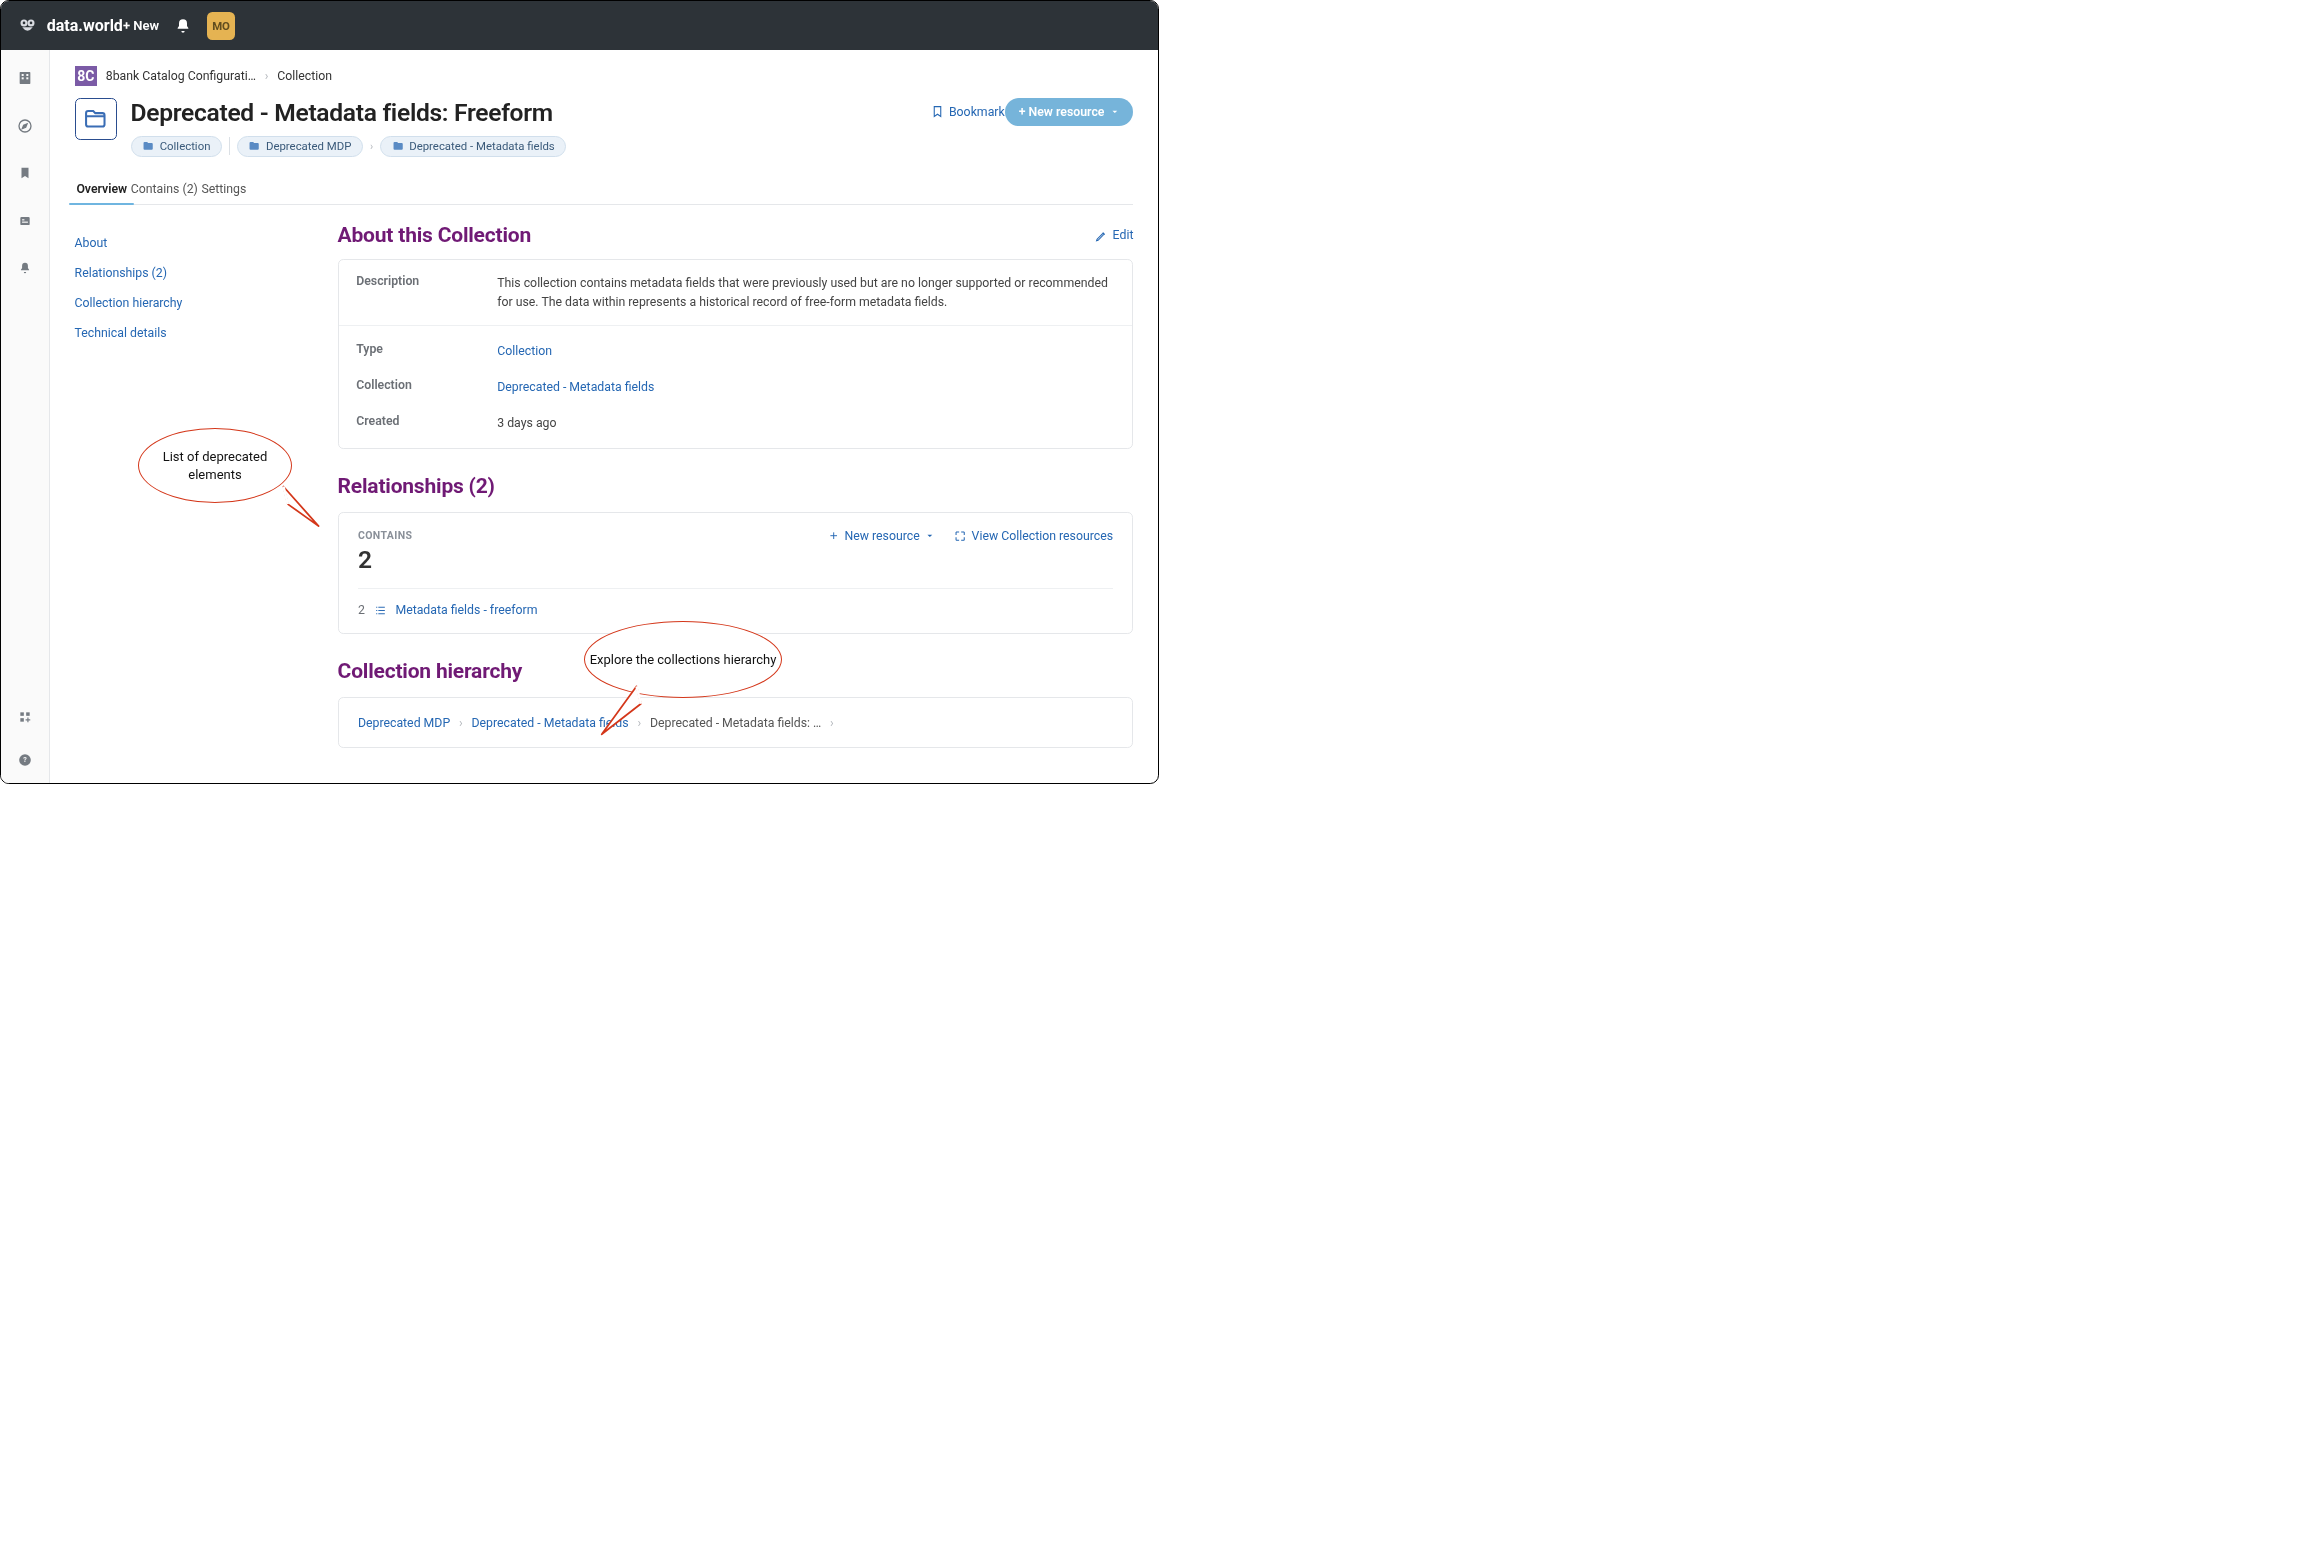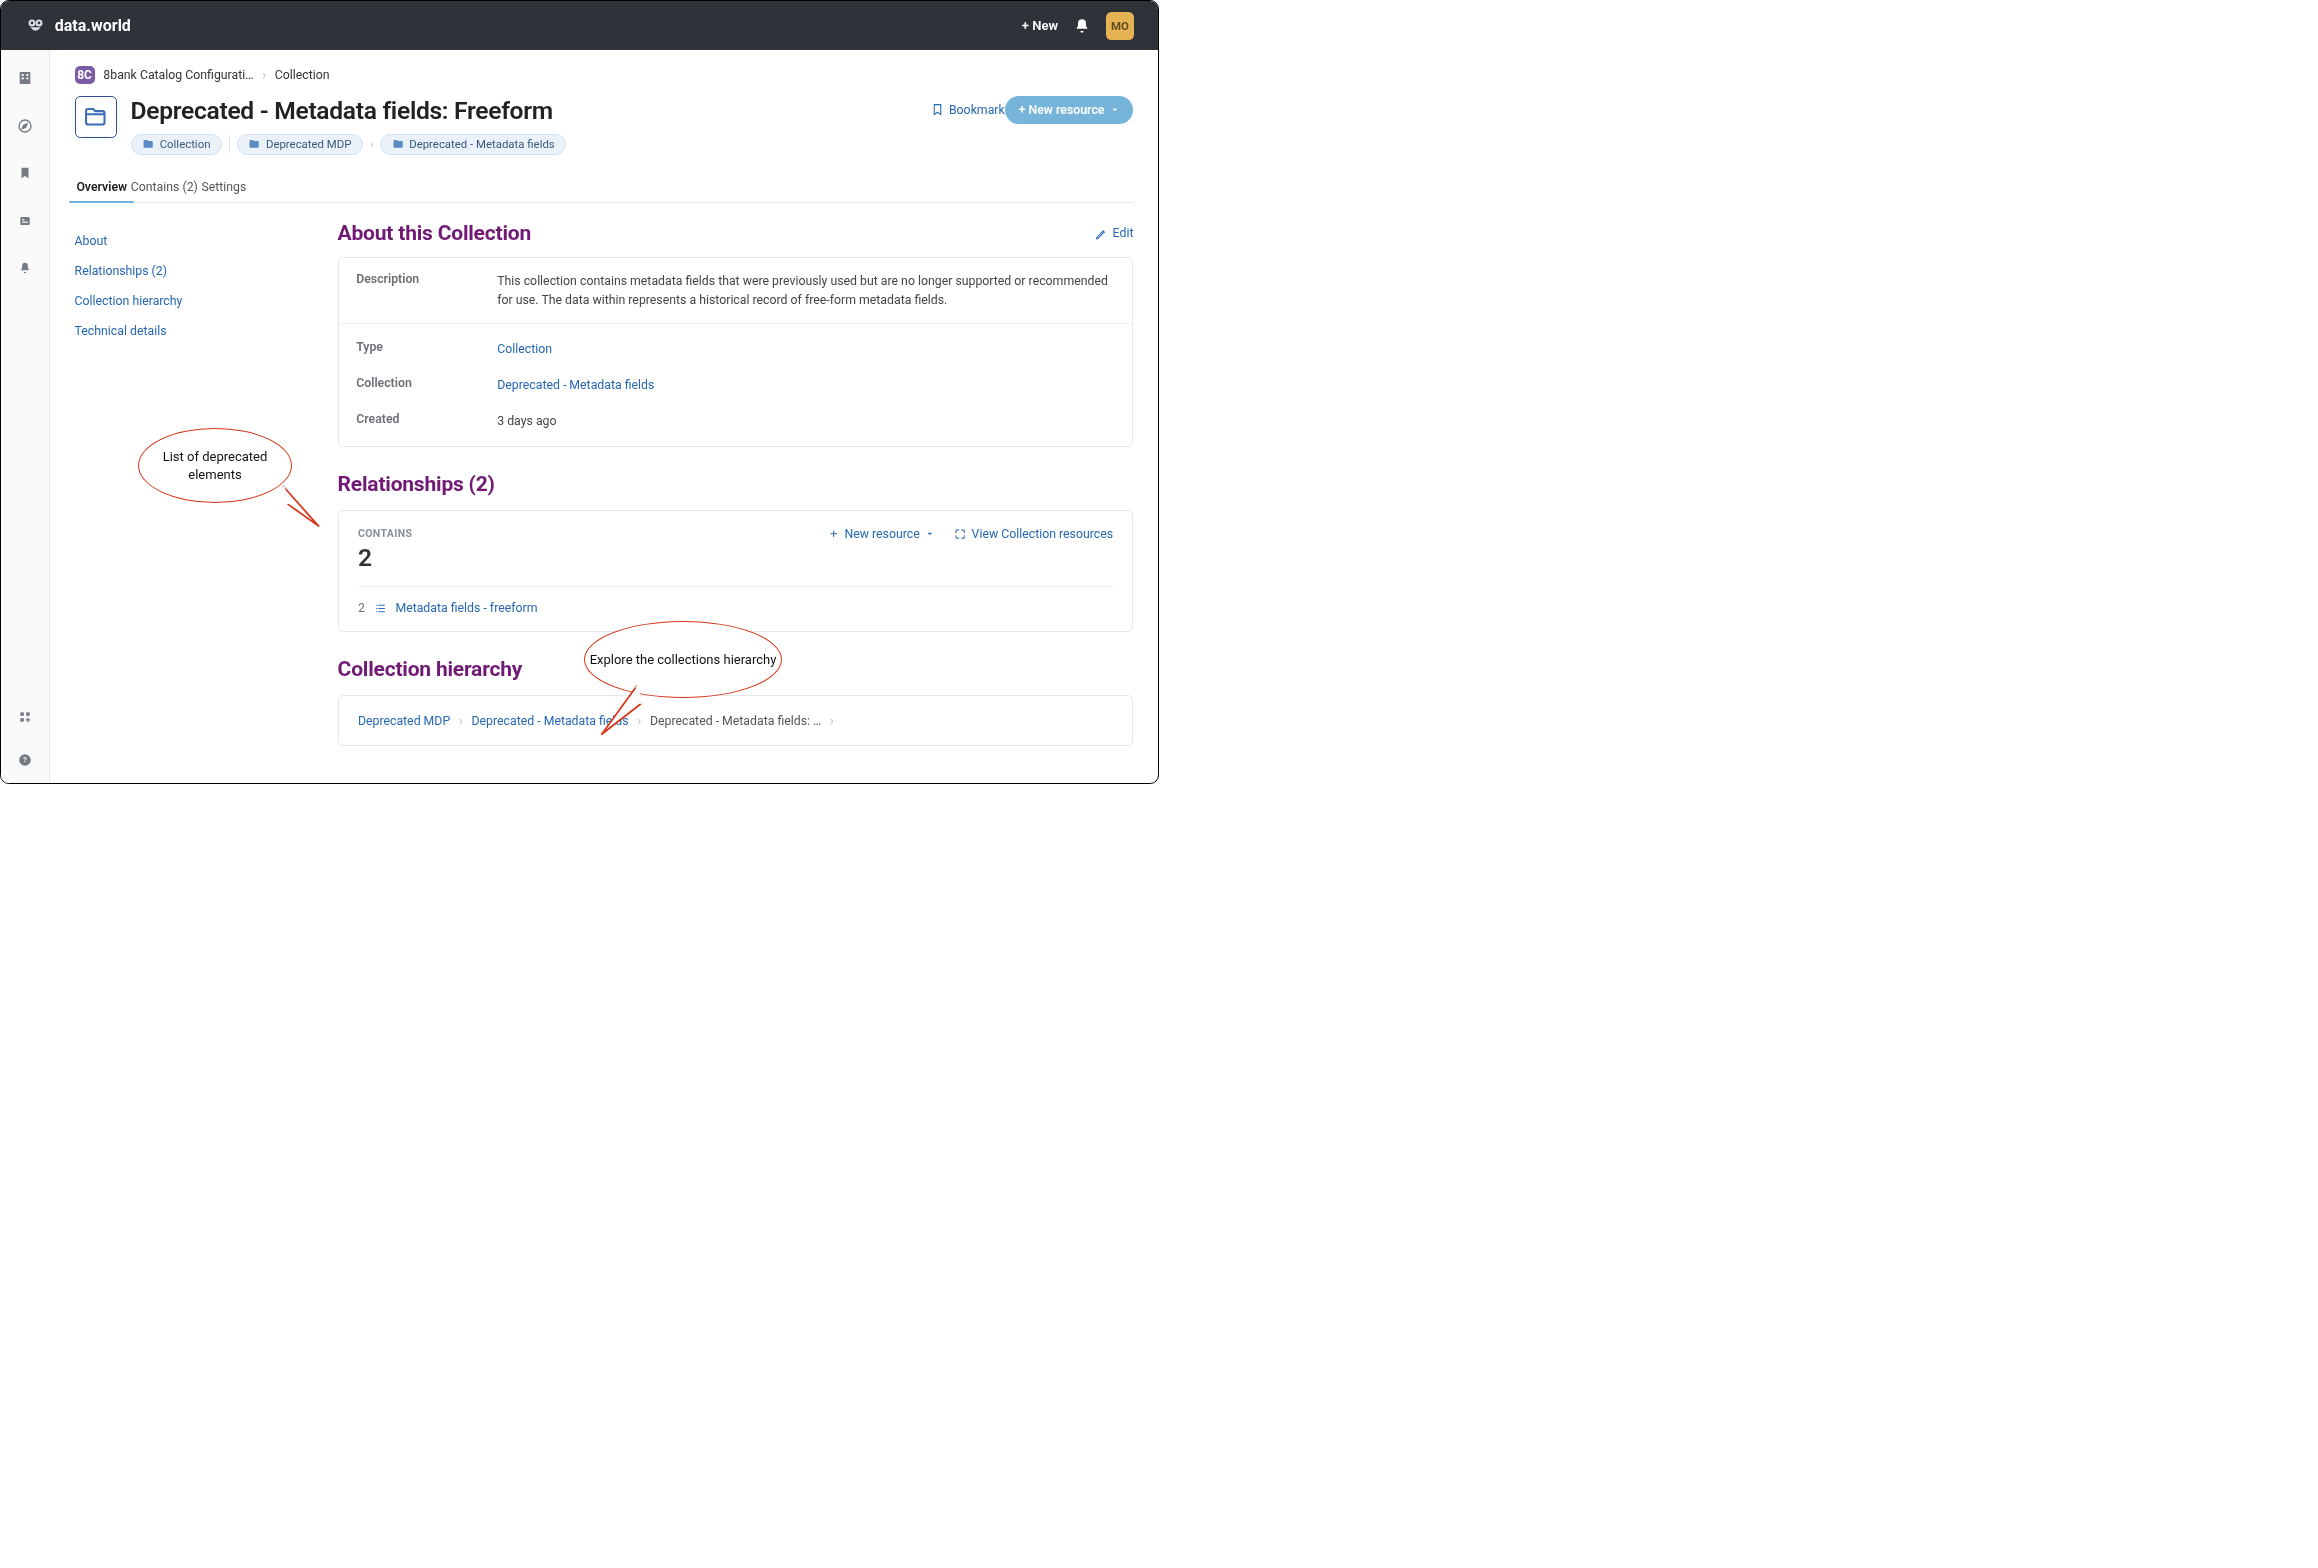--- a/index.html
+++ b/index.html
@@ -1,31 +1,31 @@
 <!DOCTYPE html>
 <html style="font-size:14px"><head>
 <meta charset="utf-8">
 <style>
 *{box-sizing:border-box;margin:0;padding:0}
 body{font-family:-apple-system,BlinkMacSystemFont,"Segoe UI",Roboto,Helvetica,Arial,sans-serif;background:#fff;color:#333;font-size:12.3px;width:1159px;height:784px;overflow:hidden;border:0.9px solid #000;border-radius:8.8px}
-.topbar{background:#2d3338;height:49px;display:flex;align-items:center;padding:0 24px;justify-content:space-between}
+.topbar{background:#2d3338;height:49px;display:flex;align-items:center;padding:0 16px;}
 .topbar-left{display:flex;align-items:center;gap:8.8px}
 .owl-icon{width:21px;height:21px;display:flex;align-items:center;justify-content:center}
 .logo-text{color:#fff;font-weight:700;font-size:16px}
 .topbar-right{display:flex;align-items:center;gap:16px}
 .new-btn{color:#fff;font-weight:600;font-size:13px;cursor:pointer}
 .bell-icon{color:#fff;width:16px;height:16px}
 .avatar{width:28px;height:28px;background:#e5b352;color:#614d1f;border-radius:5.3px;display:flex;align-items:center;justify-content:center;font-weight:700;font-size:11.4px}
 .main{display:flex;height:calc(100% - 49px)}
 .leftrail{width:49px;background:#fafafa;border-right:0.9px solid #e5e7ea;display:flex;flex-direction:column;align-items:center;padding-top:19.3px;gap:30px;position:relative}
 .leftrail-bottom{position:absolute;bottom:14px;display:flex;flex-direction:column;align-items:center;gap:26px}
 .rail-icon{width:17.6px;height:17.6px;color:#757b82;cursor:pointer;display:flex;align-items:center;justify-content:center}
 .content{flex:1;padding:16px 24.6px 0 24.6px;overflow-y:auto}
 .breadcrumb{display:flex;align-items:center;gap:8.8px;font-size:12.3px;color:#555;margin-bottom:12.3px}
-.bc-badge{background:#7b5ba6;color:#fff;font-size:12px;font-weight:700;padding:1.8px 2.6px;border-radius:5px}
+.bc-badge{background:#7b5ba6;color:#fff;font-size:14px;font-weight:700;padding:1.8px 2.6px;border-radius:0}
 .bc-sep{color:#b5b9be}
 .bc-link{color:#333;cursor:pointer}
 .header-row{display:flex;align-items:flex-start;justify-content:space-between;margin-bottom:7px}
 .header-left{display:flex;align-items:flex-start;gap:14px}
 .folder-badge{width:42px;height:42px;border:1.8px solid #2a4d8f;border-radius:5.3px;display:flex;align-items:center;justify-content:center;color:#3a6db5}
 .title-block{display:flex;flex-direction:column;gap:8.8px}
 .page-title{font-size:24.6px;font-weight:600;color:#222;letter-spacing:-0.3px}
 .pill-row{display:flex;align-items:center;gap:7px}
 .pill{display:flex;align-items:center;gap:5.3px;background:#eaf1f8;border:0.9px solid #d1dfec;border-radius:12.3px;padding:2.6px 10.5px;font-size:11.4px;color:#3a5a7a;cursor:pointer}
 .pill-sep{color:#b5b9be;font-size:10.5px}

